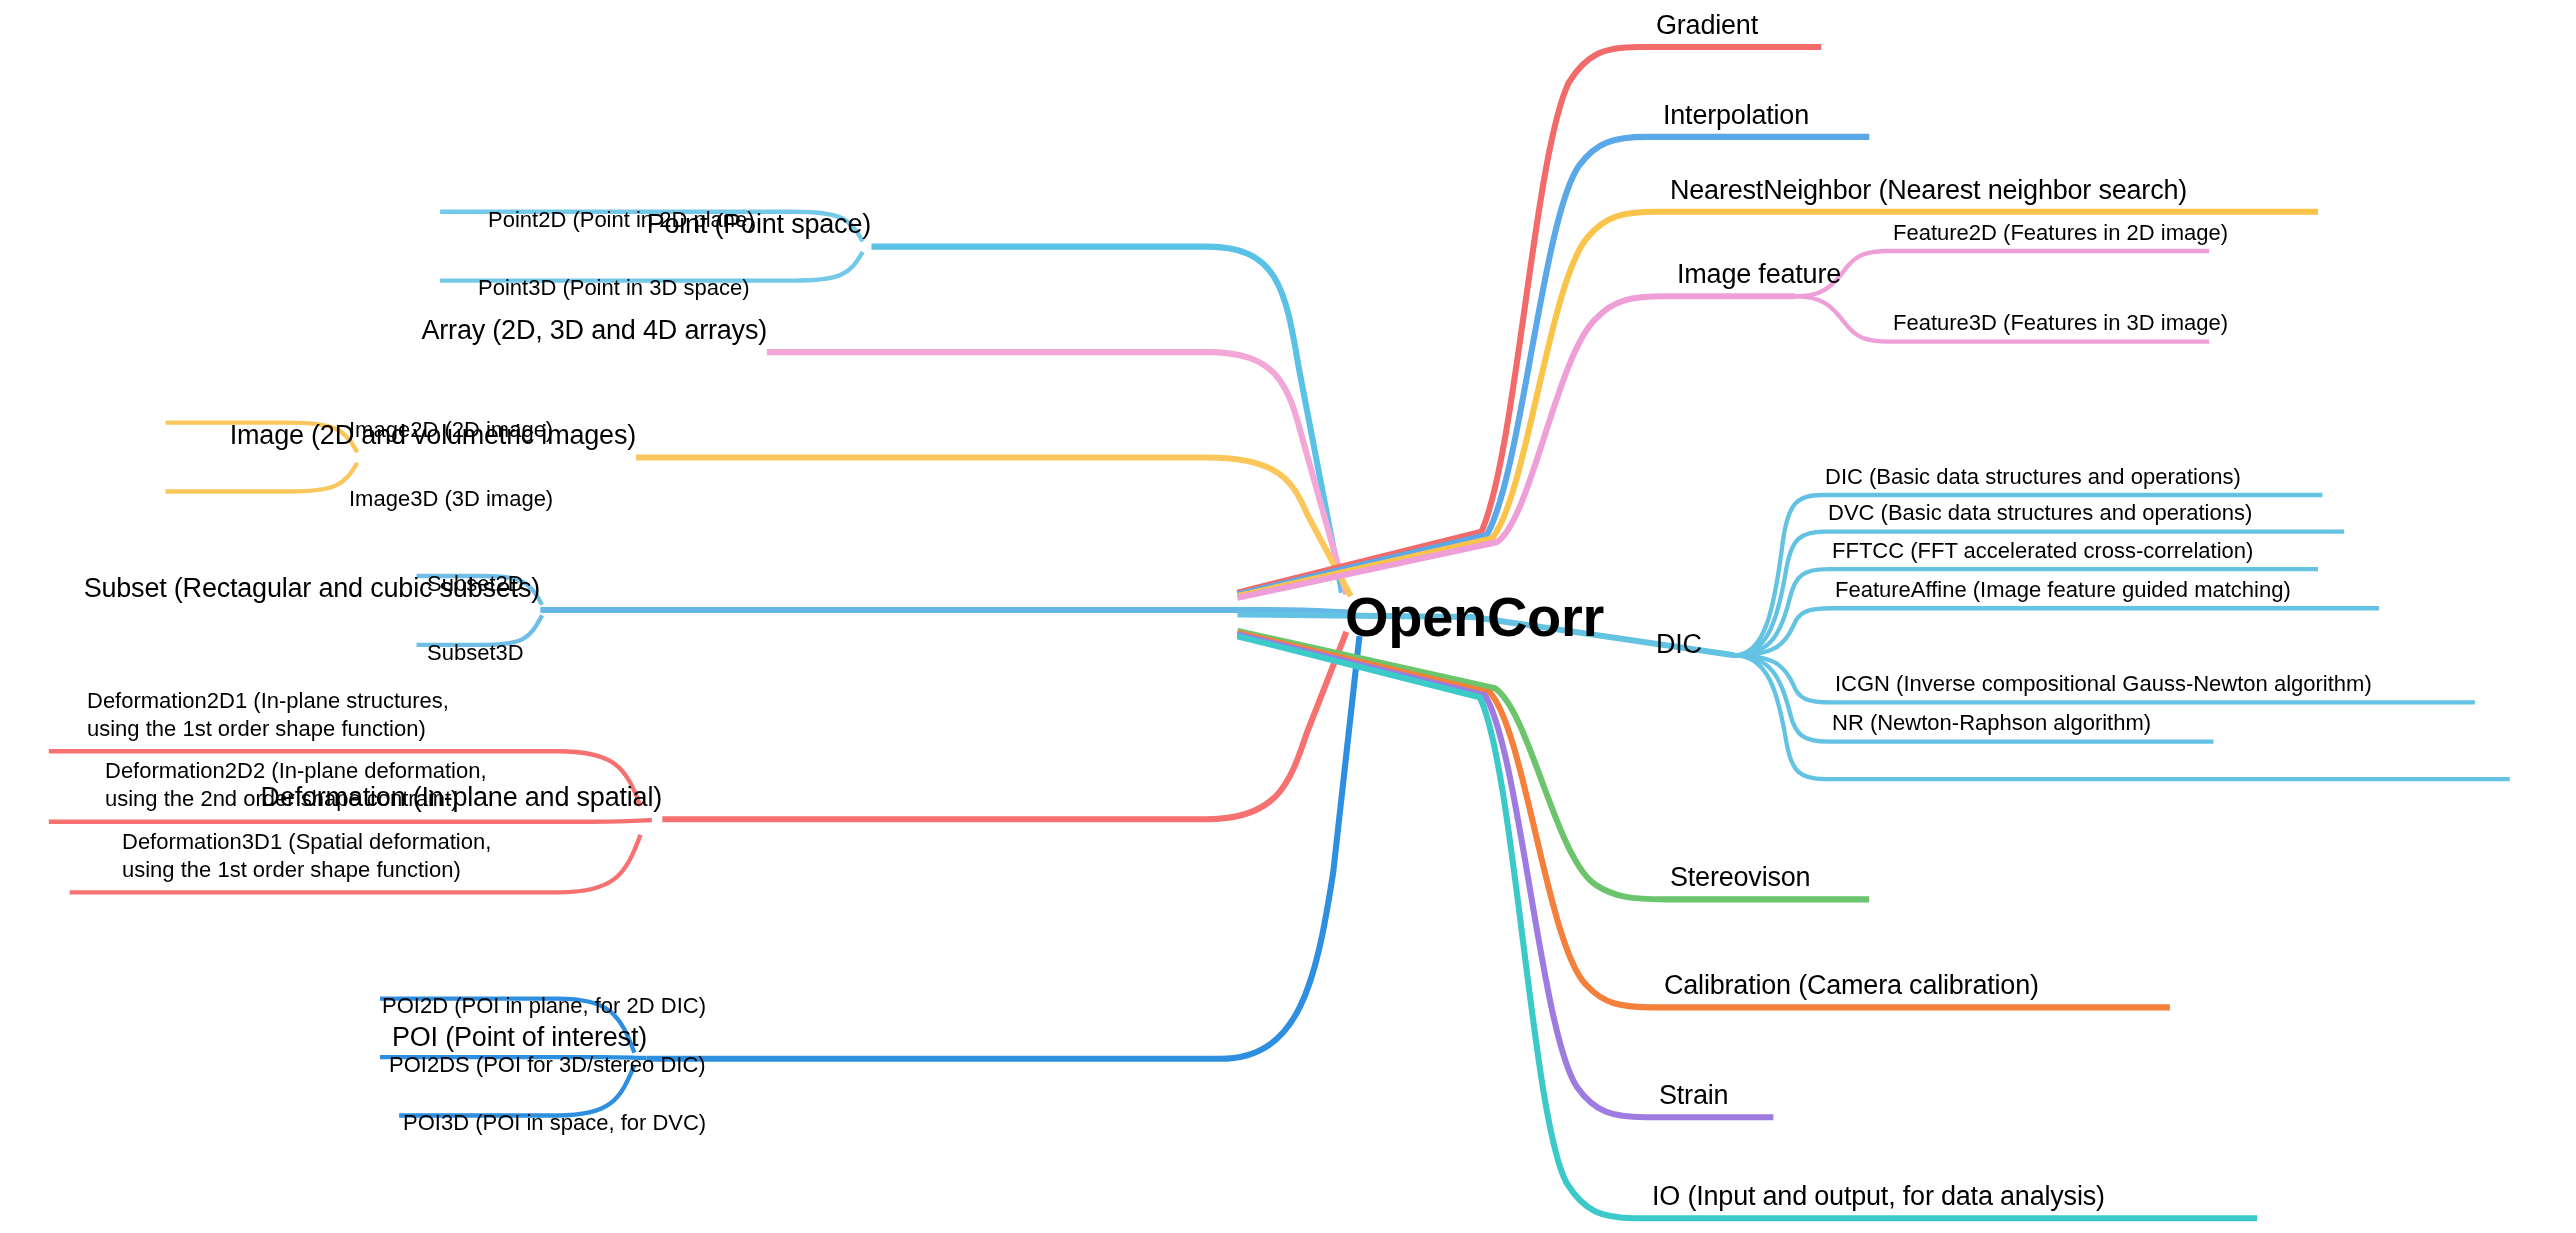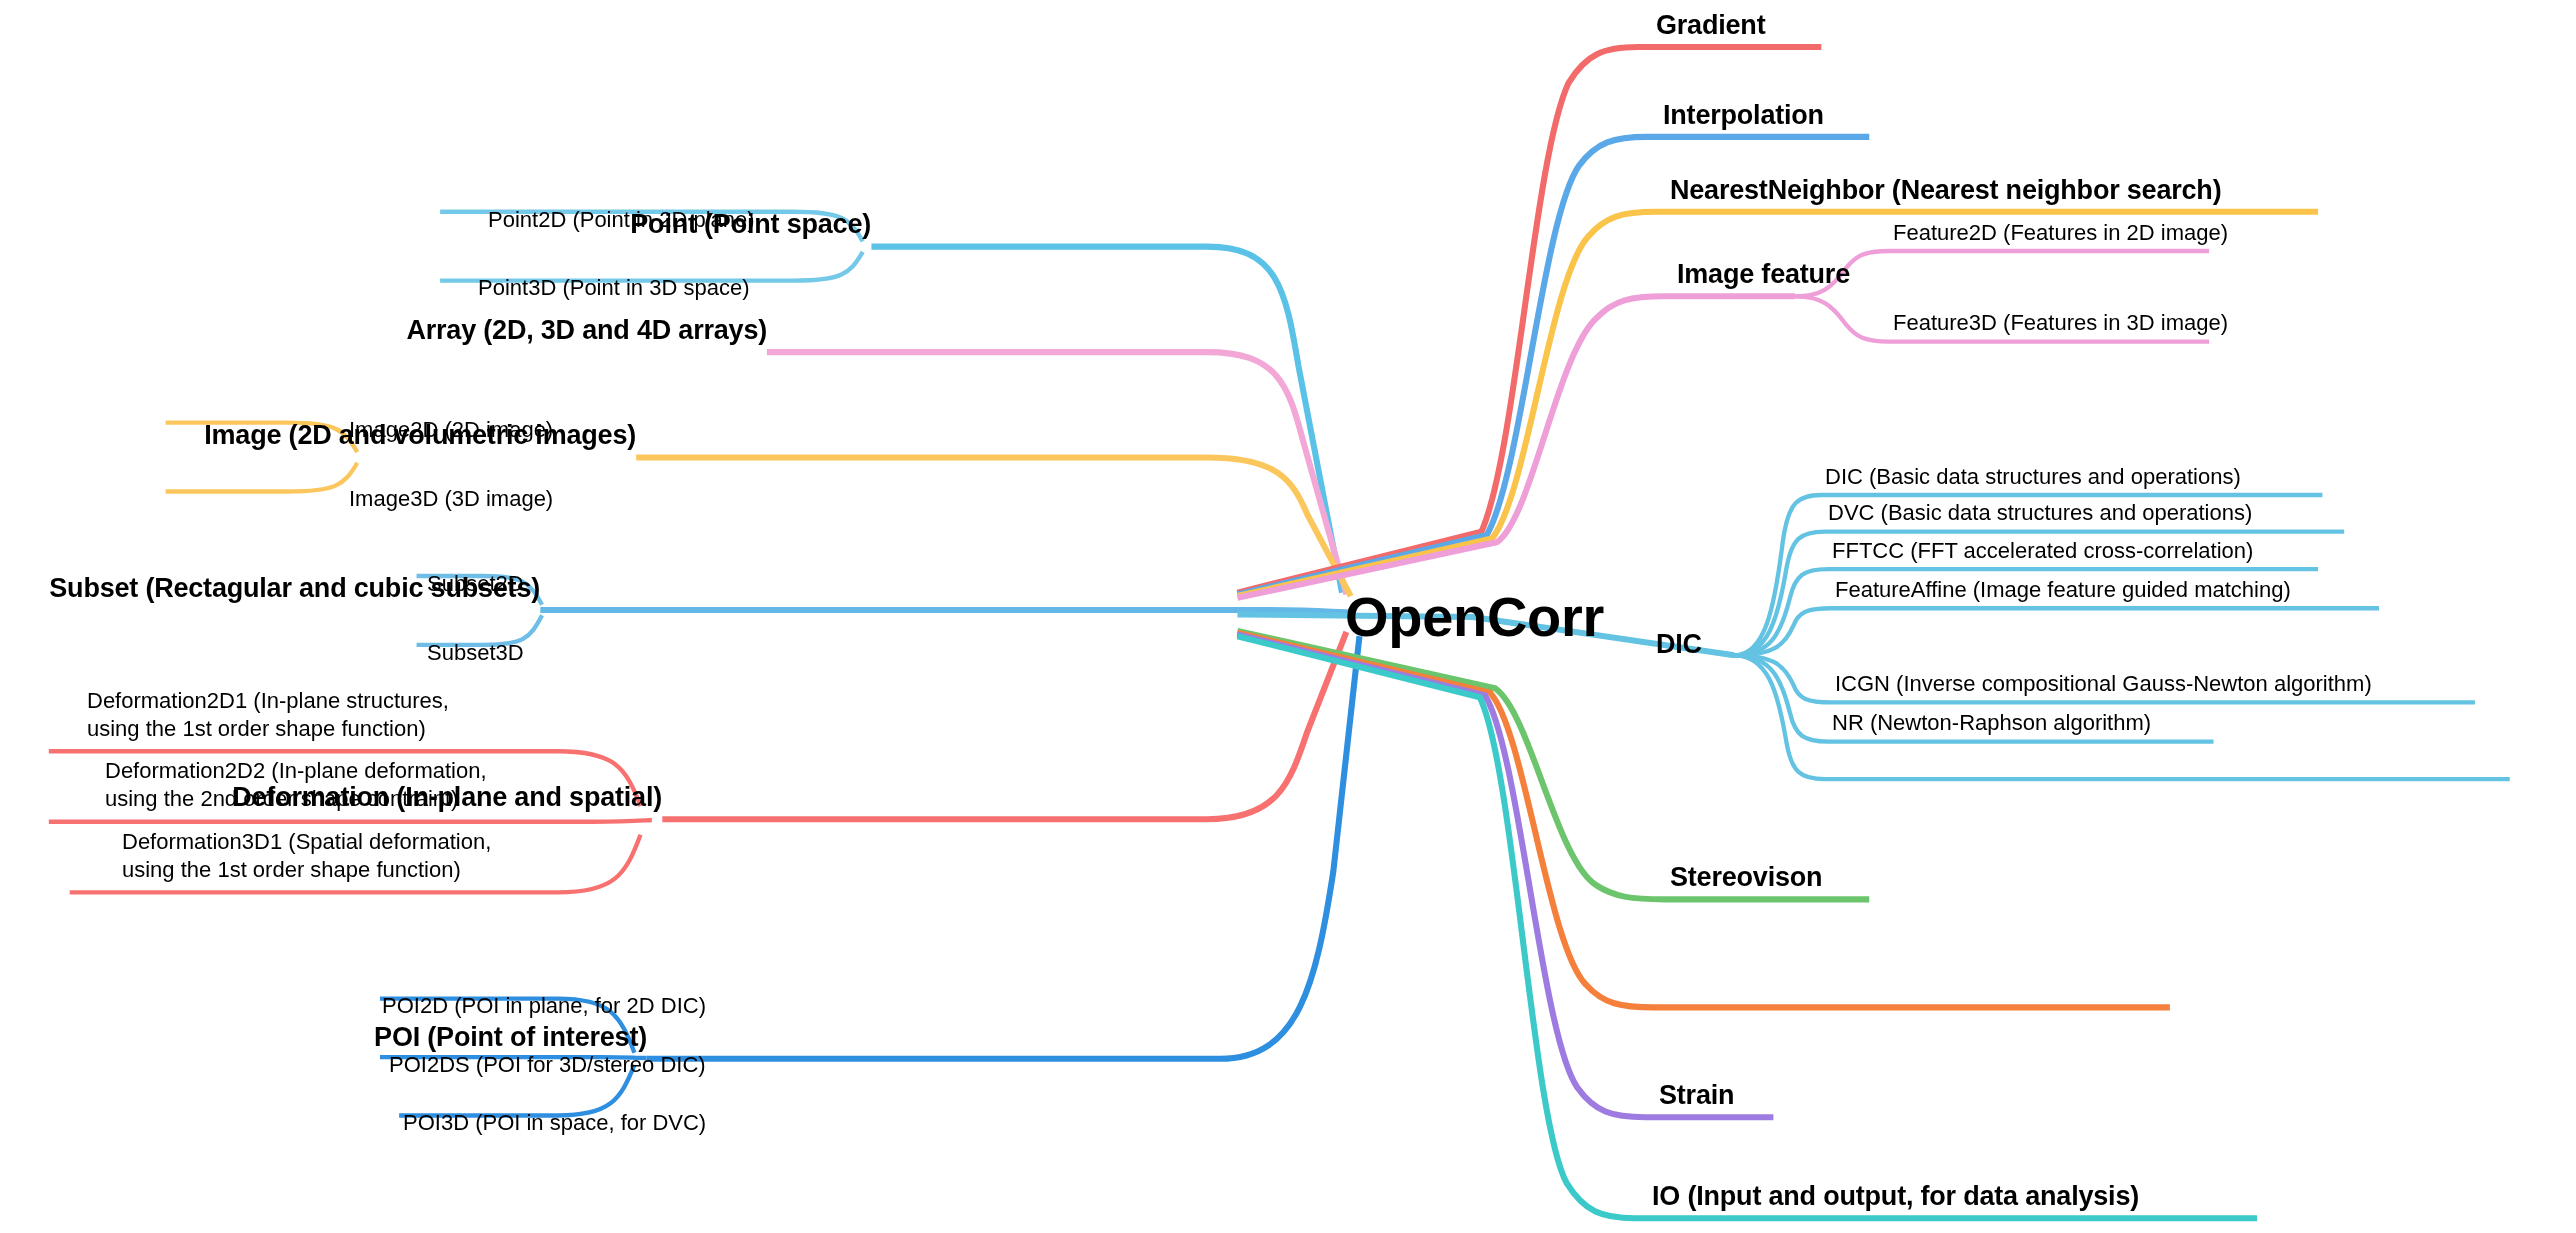--- a/index.html
+++ b/index.html
@@ -28,21 +28,21 @@
     color: #000000;
     line-height: 1.18;
   }
   .center-title {
     font-size: 56px;
     font-weight: bold;
     letter-spacing: -0.3px;
   }
   .main-label {
     font-size: 27px;
-    font-weight: bold;
+    font-weight: normal;
     letter-spacing: -0.2px;
   }
   .sub-label {
     font-size: 22px;
     font-weight: normal;
   }
   .sub-label.multi { line-height: 1.26; }
   .anchor-left  { transform: translate(0, -100%); }
   .anchor-right { transform: translate(-100%, -100%); }
 </style>
@@ -146,20 +146,21 @@
   <div class="lbl sub-label" style="left:382px; top:993px;">POI2D (POI in plane, for 2D DIC)</div>
   <div class="lbl sub-label" style="left:389px; top:1052px;">POI2DS (POI for 3D/stereo DIC)</div>
   <div class="lbl sub-label" style="left:403px; top:1110px;">POI3D (POI in space, for DVC)</div>
 
   <div class="lbl main-label anchor-left" style="left:1656px; top:42px;">Gradient</div>
   <div class="lbl main-label anchor-left" style="left:1663px; top:132px;">Interpolation</div>
   <div class="lbl main-label anchor-left" style="left:1670px; top:207px;">NearestNeighbor (Nearest neighbor search)</div>
   <div class="lbl main-label anchor-left" style="left:1677px; top:291px;">Image feature</div>
   <div class="lbl main-label anchor-left" style="left:1656px; top:661px;">DIC</div>
   <div class="lbl main-label anchor-left" style="left:1670px; top:894px;">Stereovison</div>
+  <div class="lbl main-label anchor-left" style="left:1664px; top:1002px;">Calibration (Camera calibration)</div>
   <div class="lbl main-label anchor-left" style="left:1659px; top:1112px;">Strain</div>
   <div class="lbl main-label anchor-left" style="left:1652px; top:1213px;">IO (Input and output, for data analysis)</div>
 
   <div class="lbl sub-label anchor-left" style="left:1893px; top:246px;">Feature2D (Features in 2D image)</div>
   <div class="lbl sub-label anchor-left" style="left:1893px; top:336px;">Feature3D (Features in 3D image)</div>
 
   <div class="lbl sub-label anchor-left" style="left:1825px; top:490px;">DIC (Basic data structures and operations)</div>
   <div class="lbl sub-label anchor-left" style="left:1828px; top:526px;">DVC (Basic data structures and operations)</div>
   <div class="lbl sub-label anchor-left" style="left:1832px; top:564px;">FFTCC (FFT accelerated cross-correlation)</div>
   <div class="lbl sub-label anchor-left" style="left:1835px; top:603px;">FeatureAffine (Image feature guided matching)</div>

